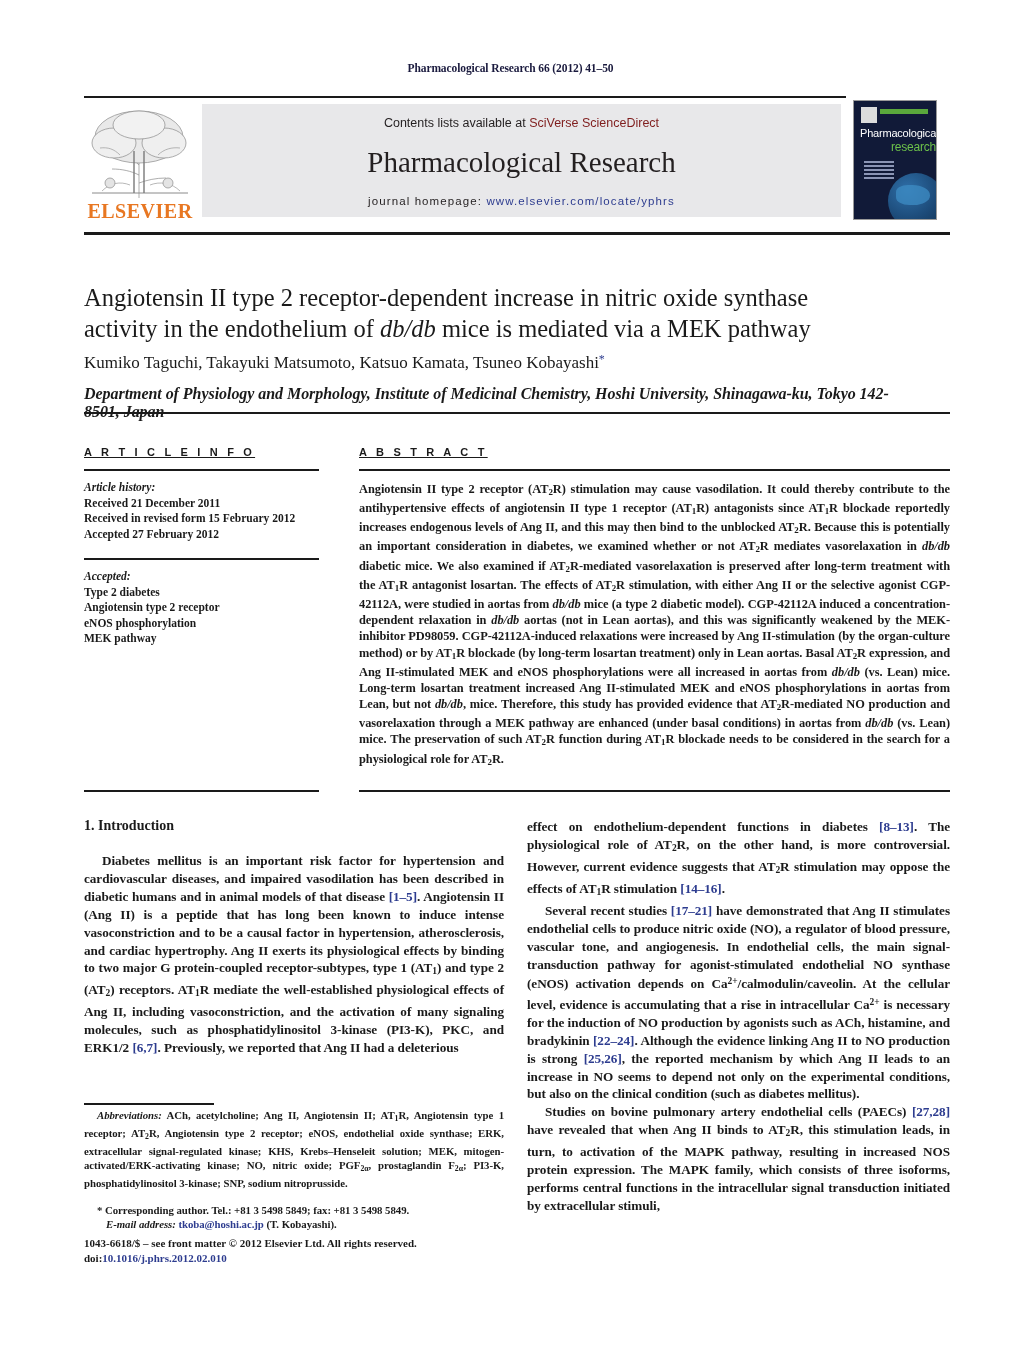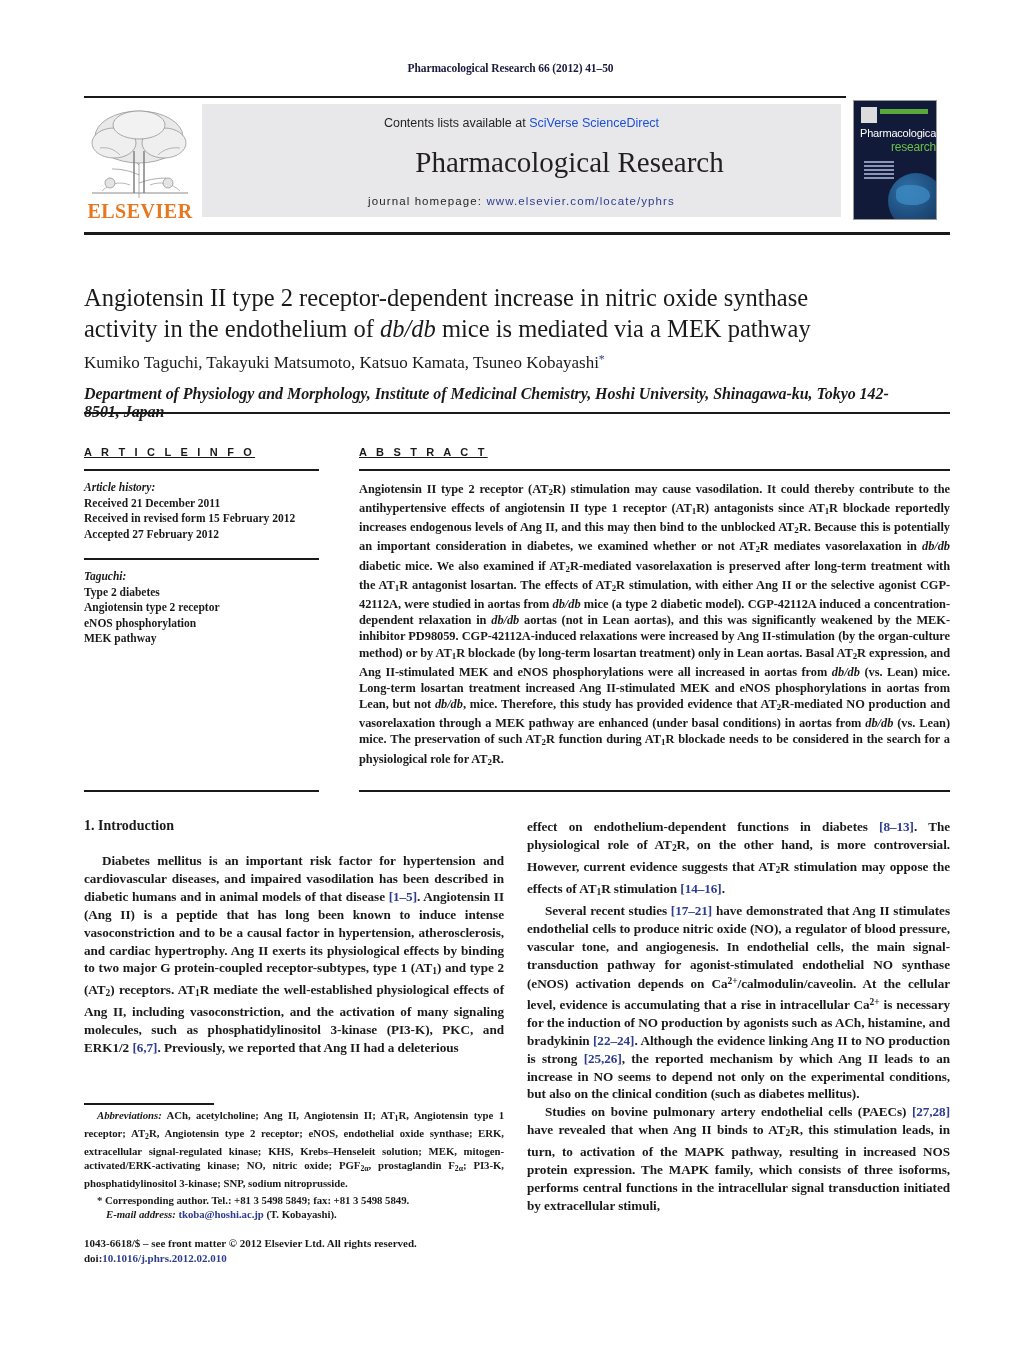--- a/index.html
+++ b/index.html
@@ -87,33 +87,32 @@
   .contents-line {
     position: absolute;
     left: 0; top: 12px;
     width: 639px;
     text-align: center;
     font-family: "Liberation Sans", sans-serif;
     font-size: 12.5px;
     color: #231f20;
   }
   .contents-line .sd-link {
-    color: #1d4ed8;
+    color: #7f1d1d;
     margin-top: 15px;
   }
   .journal-name {
     position: absolute;
     left: 0; top: 42px;
     width: 639px;
     text-align: center;
     font-family: "Liberation Serif", serif;
     font-size: 29px;
     color: #231f20;
     letter-spacing: 0px;
-    padding-left: 48px;
   }
   .journal-homepage {
     position: absolute;
     left: 0; top: 91px;
     width: 639px;
     text-align: center;
     font-family: "Liberation Sans", sans-serif;
     font-size: 11.5px;
     letter-spacing: 1.1px;
     color: #231f20;
@@ -454,21 +453,21 @@
     <div class="sec-head">A R T I C L E    I N F O</div>
     <div class="thin-rule"></div>
     <div class="info-block">
       <div class="lbl">Article history:</div>
       <div>Received 21 December 2011</div>
       <div>Received in revised form 15 February 2012</div>
       <div>Accepted 27 February 2012</div>
     </div>
     <div class="info-rule2"></div>
     <div class="info-block">
-      <div class="lbl">Taguchi:</div>
+      <div class="lbl">Accepted:</div>
       <div>Type 2 diabetes</div>
       <div>Angiotensin type 2 receptor</div>
       <div>eNOS phosphorylation</div>
       <div>MEK pathway</div>
     </div>
   </div>
 
   <div class="abs-col">
     <div class="sec-head">A B S T R A C T</div>
     <div class="thin-rule"></div>
@@ -532,21 +531,21 @@
   <div class="footnote-rule"></div>
   <div class="footnotes">
     <div class="fn-indent">
       <i>Abbreviations:</i>
       ACh, acetylcholine; Ang II, Angiotensin II; AT<sub>1</sub>R, Angiotensin type
       1 receptor; AT<sub>2</sub>R, Angiotensin type 2 receptor; eNOS, endothelial oxide synthase;
       ERK, extracellular signal-regulated kinase; KHS, Krebs–Henseleit solution; MEK,
       mitogen-activated/ERK-activating kinase; NO, nitric oxide; PGF<sub>2α</sub>, prostaglandin
       F<sub>2α</sub>; PI3-K, phosphatidylinositol 3-kinase; SNP, sodium nitroprusside.
     </div>
-    <div class="fn-indent" style="margin-top:2px">* Corresponding author. Tel.: +81 3 5498 5849; fax: +81 3 5498 5849.</div>
+    <div class="fn-indent" style="margin-top:12px">* Corresponding author. Tel.: +81 3 5498 5849; fax: +81 3 5498 5849.</div>
     <div class="fn-email">
       <i>E-mail address:</i>
       <span class="mail-link">tkoba@hoshi.ac.jp</span>
       <span>(T. Kobayashi).</span>
     </div>
   </div>
 
   <div class="imprint">
     <div>1043-6618/$ – see front matter © 2012 Elsevier Ltd. All rights reserved.</div>
     <div>

